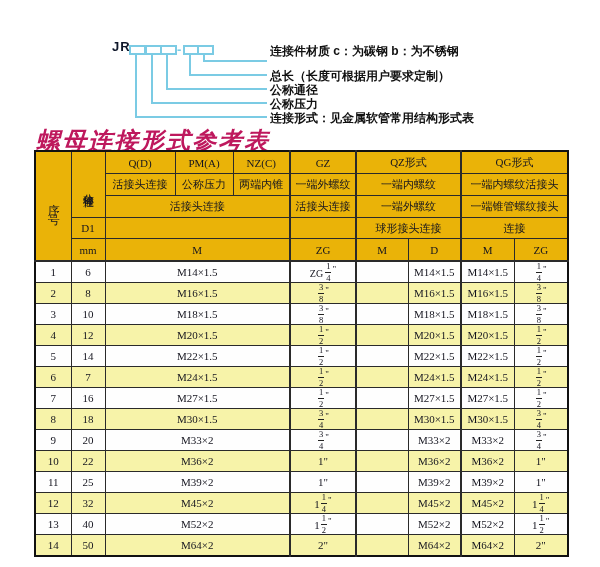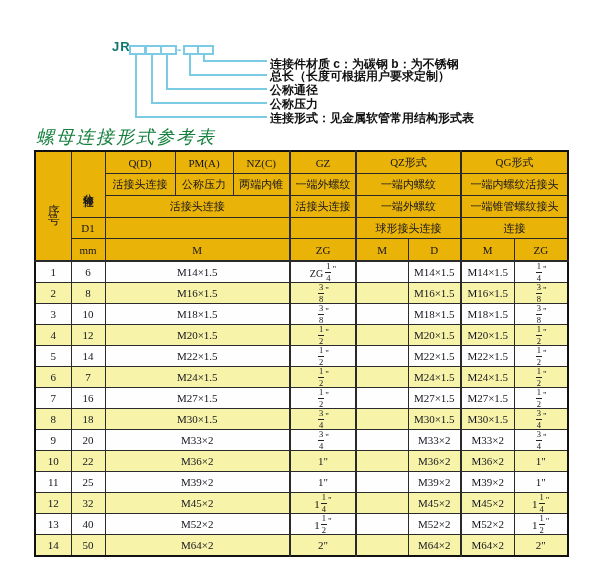--- a/index.html
+++ b/index.html
@@ -2,30 +2,30 @@
 <html><head>
 <meta charset="utf-8">
 <style>
   html,body{margin:0;padding:0;background:#fff;}
   .page{position:relative;width:600px;height:567px;background:#fff;overflow:hidden;
         font-family:"Liberation Sans",sans-serif;}
 
   
   .diag-title{position:absolute;left:112px;top:24px;font-size:12.5px;font-weight:bold;color:#111;white-space:nowrap;}
   .diag-title .star{color:#2eb2de;margin-right:1px;}
-  .code-prefix{position:absolute;left:112px;top:39px;font-size:13px;font-weight:bold;color:#0f766e;letter-spacing:1px;}
+  .code-prefix{position:absolute;left:112px;top:39px;font-size:13px;font-weight:bold;color:#0f172a;letter-spacing:1px;}
   .code-box{position:absolute;top:45px;width:13px;height:6px;border:2px solid #7bcbe4;background:#fff;}
   .code-dash{position:absolute;top:42px;font-size:13px;font-weight:bold;color:#7bcbe4;}
   .dline{position:absolute;background:#7bcbe4;}
   .dline.v{width:2px;}
   .dline.h{height:2px;}
   .diag-label{position:absolute;left:270px;font-size:12px;font-weight:bold;color:#111;white-space:nowrap;}
 
   
-  .tbl-title{position:absolute;left:36px;top:125px;font-size:18px;font-weight:normal;color:#15803d;
+  .tbl-title{position:absolute;left:36px;top:125px;font-size:24px;font-weight:bold;color:#be185d;
              font-family:"Liberation Serif",serif;font-style:italic;letter-spacing:2px;}
 
   
   table.ref{position:absolute;left:34px;top:150px;border-collapse:collapse;table-layout:fixed;
             border:2px solid #111;font-family:"Liberation Serif",serif;}
   .ref th,.ref td{border:1px solid #2a2a2a;text-align:center;vertical-align:middle;padding:0;
                   font-weight:normal;color:#15151f;overflow:hidden;}
   .ref thead th{background:#eab308;font-size:11px;height:21px;text-align:center;}
   .ref thead tr.r4 th{height:20px;}
   .ref tbody td{font-size:11px;height:20px;background:#fefefe;}
@@ -60,21 +60,21 @@
   <div class="dline h" style="left:203px;top:60px;width:64px;"></div>
   <div class="dline v" style="left:189px;top:53px;height:23px;"></div>
   <div class="dline h" style="left:189px;top:74px;width:78px;"></div>
   <div class="dline v" style="left:166px;top:53px;height:37px;"></div>
   <div class="dline h" style="left:166px;top:88px;width:101px;"></div>
   <div class="dline v" style="left:151px;top:53px;height:51px;"></div>
   <div class="dline h" style="left:151px;top:102px;width:116px;"></div>
   <div class="dline v" style="left:135px;top:53px;height:65px;"></div>
   <div class="dline h" style="left:135px;top:116px;width:132px;"></div>
 
-  <div class="diag-label" style="top:56px;text-align:right;">连接件材质  c：为碳钢  b：为不锈钢</div>
+  <div class="diag-label" style="top:43px;text-align:right;">连接件材质  c：为碳钢  b：为不锈钢</div>
   <div class="diag-label" style="top:68px;">总长（长度可根据用户要求定制）</div>
   <div class="diag-label" style="top:82px;">公称通径</div>
   <div class="diag-label" style="top:96px;">公称压力</div>
   <div class="diag-label" style="top:110px;">连接形式：见金属软管常用结构形式表</div>
 
   <div class="tbl-title">螺母连接形式参考表</div>
 
   <table class="ref">
     <colgroup>
       <col style="width:36px;">

